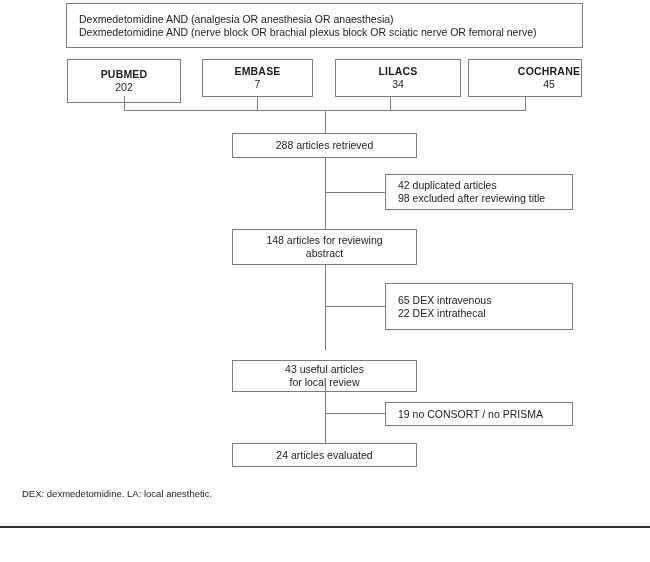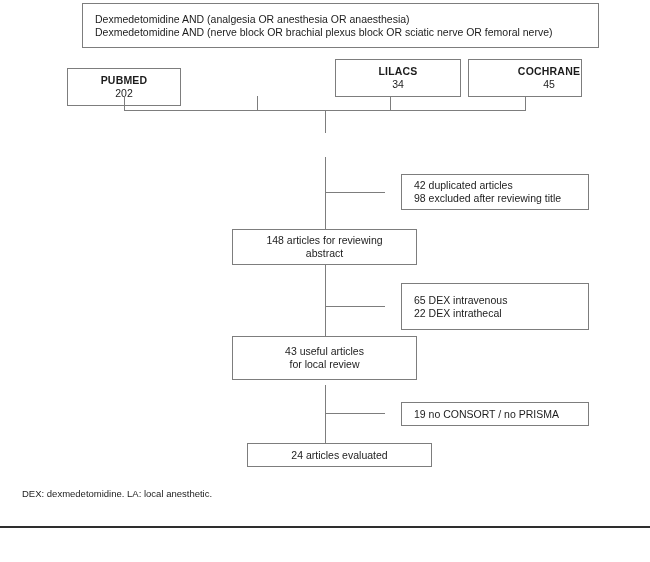--- a/index.html
+++ b/index.html
@@ -31,21 +31,20 @@
     justify-content: center;
     text-align: center;
   }
 
   .left-text {
     display: flex;
     flex-direction: column;
     justify-content: center;
     padding-left: 12px;
     white-space: nowrap;
-    margin-left: 16px;
   }
 
   .db-box {
     display: flex;
     flex-direction: column;
     align-items: center;
     justify-content: center;
     text-align: center;
   }
   .db-name { font-weight: bold; letter-spacing: 0.2px; }
@@ -86,40 +85,47 @@
 </head>
 <body>
 
 <div class="page">
 
   <div class="fbox left-text" style="left:66px; top:3px; width:517px; height:45px;">
     <div>Dexmedetomidine AND (analgesia OR anesthesia OR anaesthesia)</div>
     <div>Dexmedetomidine AND (nerve block OR brachial plexus block OR sciatic nerve OR femoral nerve)</div>
   </div>
 
-  <div class="fbox db-box" style="left:67px; top:68px; width:114px; height:38px;">
+  <div class="fbox db-box" style="left:67px; top:59px; width:114px; height:44px;">
     <div class="db-name">PUBMED</div>
     <div class="db-count">202</div>
+  </div>
+  <div class="fbox db-box" style="left:202px; top:59px; width:111px; height:38px;">
+    <div class="db-name">EMBASE</div>
+    <div class="db-count">7</div>
   </div>
   <div class="fbox db-box" style="left:335px; top:59px; width:126px; height:38px;">
     <div class="db-name">LILACS</div>
     <div class="db-count">34</div>
   </div>
   <div class="fbox db-box" style="left:468px; top:59px; width:114px; height:38px;padding-left:48px;">
     <div class="db-name">COCHRANE</div>
     <div class="db-count">45</div>
   </div>
 
   <div class="vline" style="left:124px; top:96px; height:15px;"></div>
   <div class="vline" style="left:257px; top:96px; height:15px;"></div>
   <div class="vline" style="left:390px; top:96px; height:15px;"></div>
   <div class="vline" style="left:525px; top:96px; height:15px;"></div>
   <div class="hline" style="left:124px; top:110px; width:402px;"></div>
   <div class="vline" style="left:325px; top:110px; height:23px;"></div>
 
+  <div class="fbox center-text" style="left:232px; top:133px; width:185px; height:25px;">
+    <div>288 articles retrieved</div>
+  </div>
 
   <div class="vline" style="left:325px; top:157px; height:72px;"></div>
   <div class="hline" style="left:325px; top:192px; width:60px;"></div>
 
   <div class="fbox left-text" style="left:385px; top:174px; width:188px; height:36px;">
     <div>42 duplicated articles</div>
     <div>98 excluded after reviewing title</div>
   </div>
 
   <div class="fbox center-text" style="left:232px; top:229px; width:185px; height:36px;">
@@ -128,33 +134,33 @@
   </div>
 
   <div class="vline" style="left:325px; top:264px; height:86px;"></div>
   <div class="hline" style="left:325px; top:306px; width:60px;"></div>
 
   <div class="fbox left-text" style="left:385px; top:283px; width:188px; height:47px;">
     <div>65 DEX intravenous</div>
     <div>22 DEX intrathecal</div>
   </div>
 
-  <div class="fbox center-text" style="left:232px; top:336px; width:185px; height:44px;">
+  <div class="fbox center-text" style="left:232px; top:360px; width:185px; height:32px;">
     <div>43 useful articles</div>
     <div>for local review</div>
   </div>
 
   <div class="vline" style="left:325px; top:385px; height:58px;"></div>
   <div class="hline" style="left:325px; top:413px; width:60px;"></div>
 
   <div class="fbox left-text" style="left:385px; top:402px; width:188px; height:24px;">
     <div>19 no CONSORT / no PRISMA</div>
   </div>
 
-  <div class="fbox center-text" style="left:247px; top:443px; width:185px; height:24px;">
+  <div class="fbox center-text" style="left:232px; top:443px; width:185px; height:24px;">
     <div>24 articles evaluated</div>
   </div>
 
   <div class="footnote">DEX: dexmedetomidine. LA: local anesthetic.</div>
 
   <div class="caption-rule"></div>
 
 </div>
 
 </body></html>

